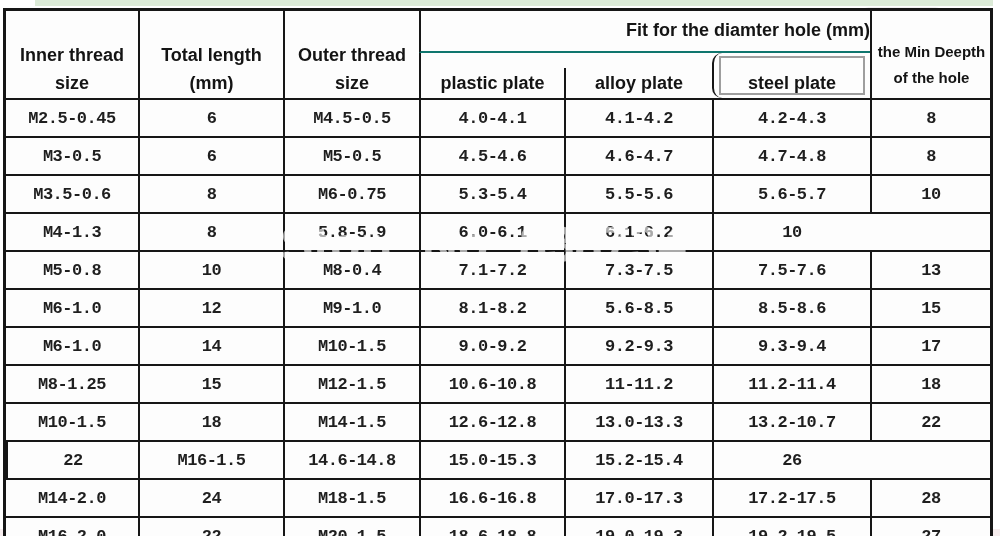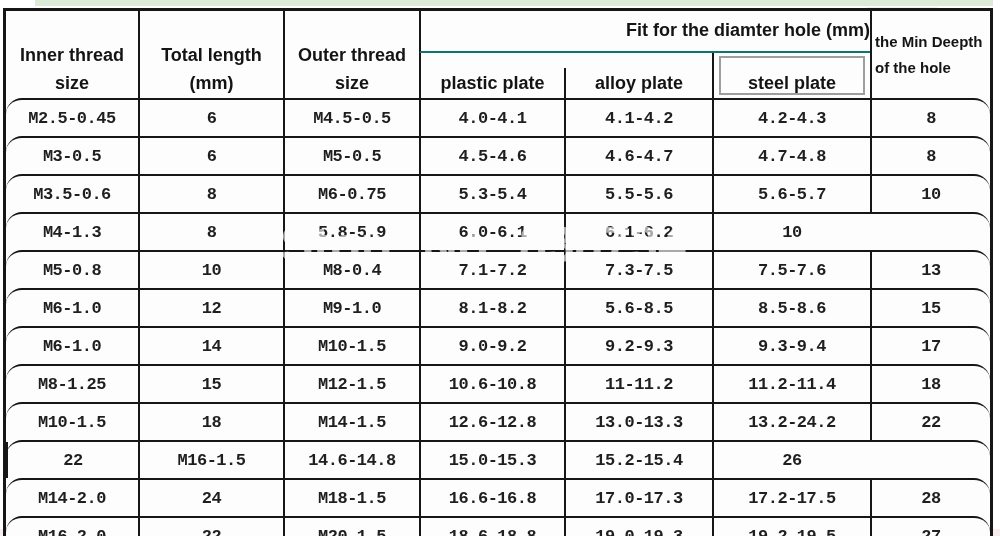--- a/index.html
+++ b/index.html
@@ -26,31 +26,31 @@
     font-weight:bold;font-size:18px;color:#141414;line-height:1.55;
     border-left:2px solid #161616;position:relative;
   }
   .th.c0{border-left:none;}
   .th-inner{grid-column:1;grid-row:1/3;}
   .th-total{grid-column:2;grid-row:1/3;}
   .th-outer{grid-column:3;grid-row:1/3;}
   .th-fit{grid-column:4/7;grid-row:1;border-bottom:2px solid #0f766e;flex-direction:row;}
   .th-plastic{grid-column:4;grid-row:2;}
   .th-alloy{grid-column:5;grid-row:2;margin-top:15px;}
-  .th-steel{grid-column:6;grid-row:2;}
+  .th-steel{grid-column:6;grid-row:2;border-radius:10px;}
   .th-depth{
     grid-column:7;grid-row:1/3;
-    align-items:flex-start;justify-content:flex-start;
-    padding:18px 2px 0 3px;font-size:15px;line-height:1.7;
+    align-items:center;justify-content:flex-start;
+    padding:28px 2px 0 3px;font-size:15px;line-height:1.7;
   }
   .steel-box{position:absolute;top:3px;left:5px;right:5px;bottom:3px;border:2px solid #9e9e9e;pointer-events:none;}
   .th-steel .lbl{position:relative;z-index:1;}
 
   .tbody{}
-  .trow{display:grid;grid-template-columns:var(--cols);height:36px;border-top:2px solid #161616;border-radius:16px;}
+  .trow{display:grid;grid-template-columns:var(--cols);height:36px;border-top:2px solid #161616;}
   .td{
     display:flex;align-items:center;justify-content:center;
     font-family:"Liberation Mono", monospace;font-weight:600;
     font-size:17px;color:#1f1f1f;letter-spacing:-0.5px;
     border-left:2px solid #161616;
   }
   .td.c0{border-left:none;}
 
   
   .watermark{
@@ -171,21 +171,21 @@
         <div class="td c4">11-11.2</div>
         <div class="td c5">11.2-11.4</div>
         <div class="td c6">18</div>
       </div>
       <div class="trow">
         <div class="td c0">M10-1.5</div>
         <div class="td c1">18</div>
         <div class="td c2">M14-1.5</div>
         <div class="td c3">12.6-12.8</div>
         <div class="td c4">13.0-13.3</div>
-        <div class="td c5">13.2-24.2</div>
+        <div class="td c5">13.2-10.7</div>
         <div class="td c6">22</div>
       </div>
       <div class="trow">
         <div class="td c1">22</div>
         <div class="td c2">M16-1.5</div>
         <div class="td c3">14.6-14.8</div>
         <div class="td c4">15.0-15.3</div>
         <div class="td c5">15.2-15.4</div>
         <div class="td c6">26</div>
       </div>

